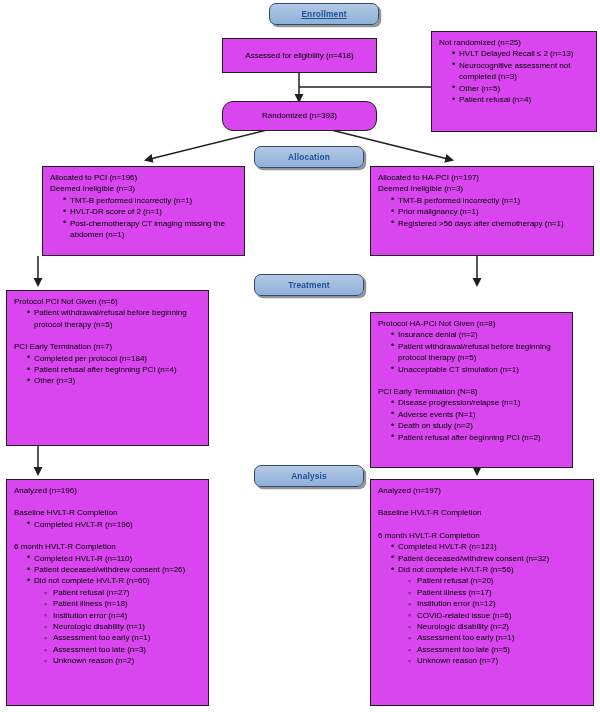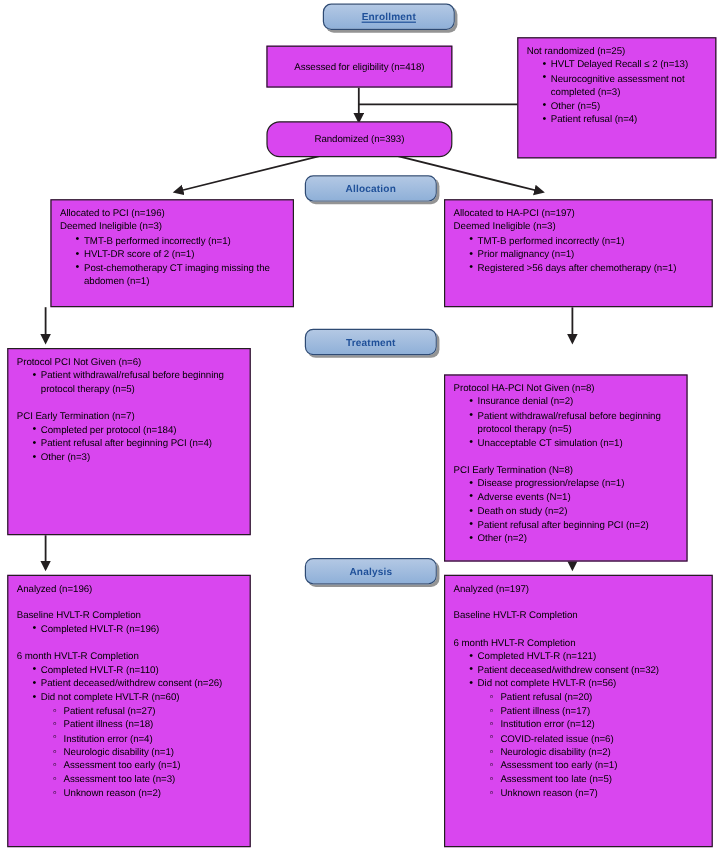--- a/index.html
+++ b/index.html
@@ -206,21 +206,20 @@
       <li>Patient withdrawal/refusal before beginning protocol therapy (n=5)</li>
       <li>Unacceptable CT simulation (n=1)</li>
     </ul>
     <span class="gap"></span>
     <span class="line-head">PCI Early Termination (N=8)</span>
     <ul class="bul">
       <li>Disease progression/relapse (n=1)</li>
       <li>Adverse events (N=1)</li>
       <li>Death on study (n=2)</li>
       <li>Patient refusal after beginning PCI (n=2)</li>
-      <li>Other (n=2)</li>
     </ul>
   </div>
 
   <div class="box" style="left:6px; top:479px; width:203px; height:227px;">
     <span class="line-head">Analyzed (n=196)</span>
     <span class="gap"></span>
     <span class="line-head">Baseline HVLT-R Completion</span>
     <ul class="bul">
       <li>Completed HVLT-R (n=196)</li>
     </ul>

